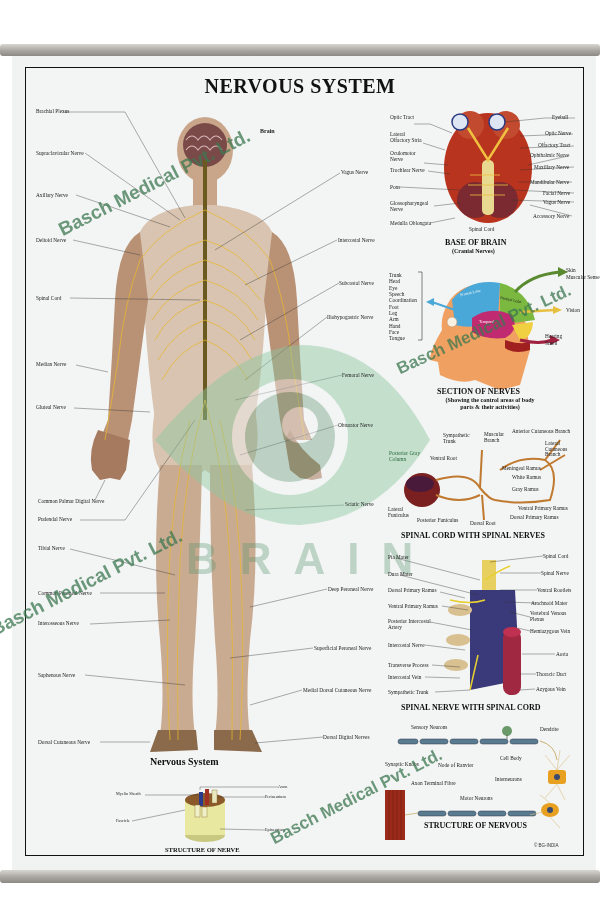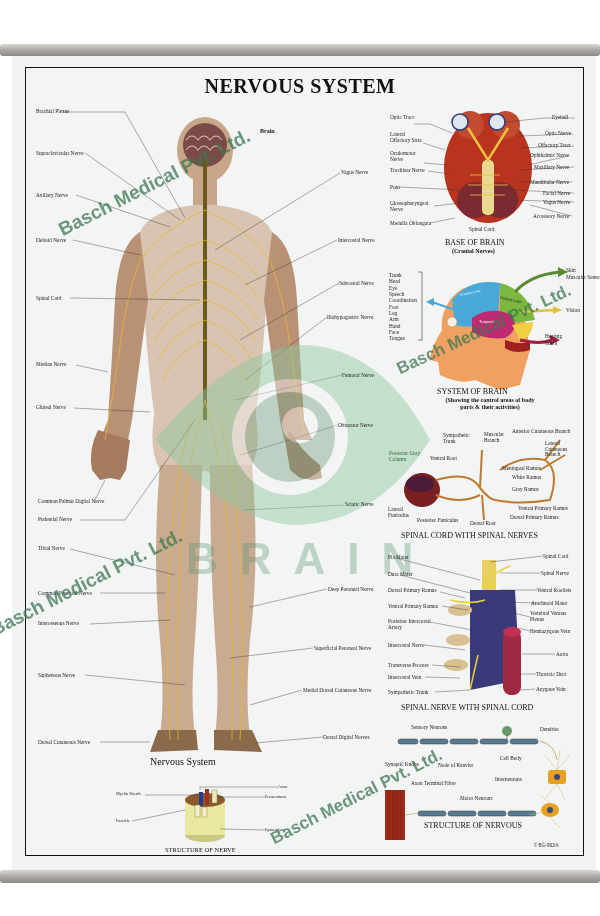--- a/index.html
+++ b/index.html
@@ -4,21 +4,21 @@
 <style>
   html,body{margin:0;padding:0;}
   body{width:600px;height:916px;background:#ffffff;position:relative;overflow:hidden;font-family:"Liberation Serif",serif;}
   .rod{position:absolute;left:0;width:600px;height:12px;background:linear-gradient(#d8d6d2,#a9a6a1 55%,#8d8a85);border-radius:3px;}
   .rod.top{top:44px;}
   .rod.bottom{top:870px;height:13px;}
   .poster{position:absolute;left:12px;top:56px;width:584px;height:814px;background:#f1f2f2;}
   .frame{position:absolute;left:25px;top:67px;width:557px;height:787px;border:1.5px solid #111;background:#f3f4f4;}
   .title{position:absolute;left:0;top:75px;width:600px;text-align:center;font-weight:bold;font-size:20px;letter-spacing:0.5px;color:#111;}
   .lbl{position:absolute;font-size:5.3px;color:#222;white-space:nowrap;line-height:1.05;}
-  .cap{position:absolute;font-weight:normal;font-size:8px;color:#111;white-space:nowrap;}
+  .cap{position:absolute;font-weight:bold;font-size:8px;color:#111;white-space:nowrap;}
   .sub{position:absolute;font-weight:bold;font-size:6px;color:#111;text-align:center;line-height:1.15;}
   svg.lines{position:absolute;left:0;top:0;width:600px;height:916px;pointer-events:none;}
   .wm{position:absolute;font-family:"Liberation Sans",sans-serif;font-weight:bold;color:rgba(60,120,80,0.75);white-space:nowrap;transform-origin:left center;}
   .basch{position:absolute;font-family:"Liberation Sans",sans-serif;font-weight:bold;color:rgba(90,150,110,0.35);letter-spacing:22px;font-size:44px;}
   .copy{position:absolute;font-family:"Liberation Sans",sans-serif;font-size:4.5px;color:#333;}
 </style>
 </head>
 <body>
 
 <div class="rod top"></div>
@@ -339,21 +339,21 @@
 </div>
 <div class="lbl" style="left:460px;top:291px;font-size:4px;color:#fff;transform:rotate(-12deg);">Frontal Lobe</div>
 <div class="lbl" style="left:500px;top:298px;font-size:4px;color:#222;transform:rotate(12deg);">Parietal Lobe</div>
 <div class="lbl" style="left:479px;top:320px;font-size:4px;color:#fff;">Temporal</div>
 <div class="lbl" style="left:566px;top:268px;">Skin</div>
 <div class="lbl" style="left:566px;top:275px;">Muscular Sense</div>
 <div class="lbl" style="left:566px;top:308px;">Vision</div>
 <div class="lbl" style="left:545px;top:334px;">Hearing</div>
 <div class="lbl" style="left:545px;top:341px;">Smell</div>
 
-<div class="cap" style="left:437px;top:387px;">SYSTEM OF BRAIN</div>
+<div class="cap" style="left:437px;top:387px;">SECTION OF NERVES</div>
 <div class="sub" style="left:425px;top:397px;width:130px;">
   <div>(Showing the control areas of body</div>
   <div>parts &amp; their activities)</div>
 </div>
 
 <div class="lbl" style="left:443px;top:433px;width:28px;white-space:normal;">Sympathetic Trunk</div>
 <div class="lbl" style="left:484px;top:432px;width:24px;white-space:normal;">Muscular Branch</div>
 <div class="lbl" style="left:512px;top:429px;width:60px;white-space:normal;">Anterior Cutaneous Branch</div>
 <div class="lbl" style="left:545px;top:441px;width:34px;white-space:normal;">Lateral Cutaneous Branch</div>
 <div class="lbl" style="left:389px;top:451px;width:34px;white-space:normal;color:#2a6a3a;">Posterior Gray Column</div>

